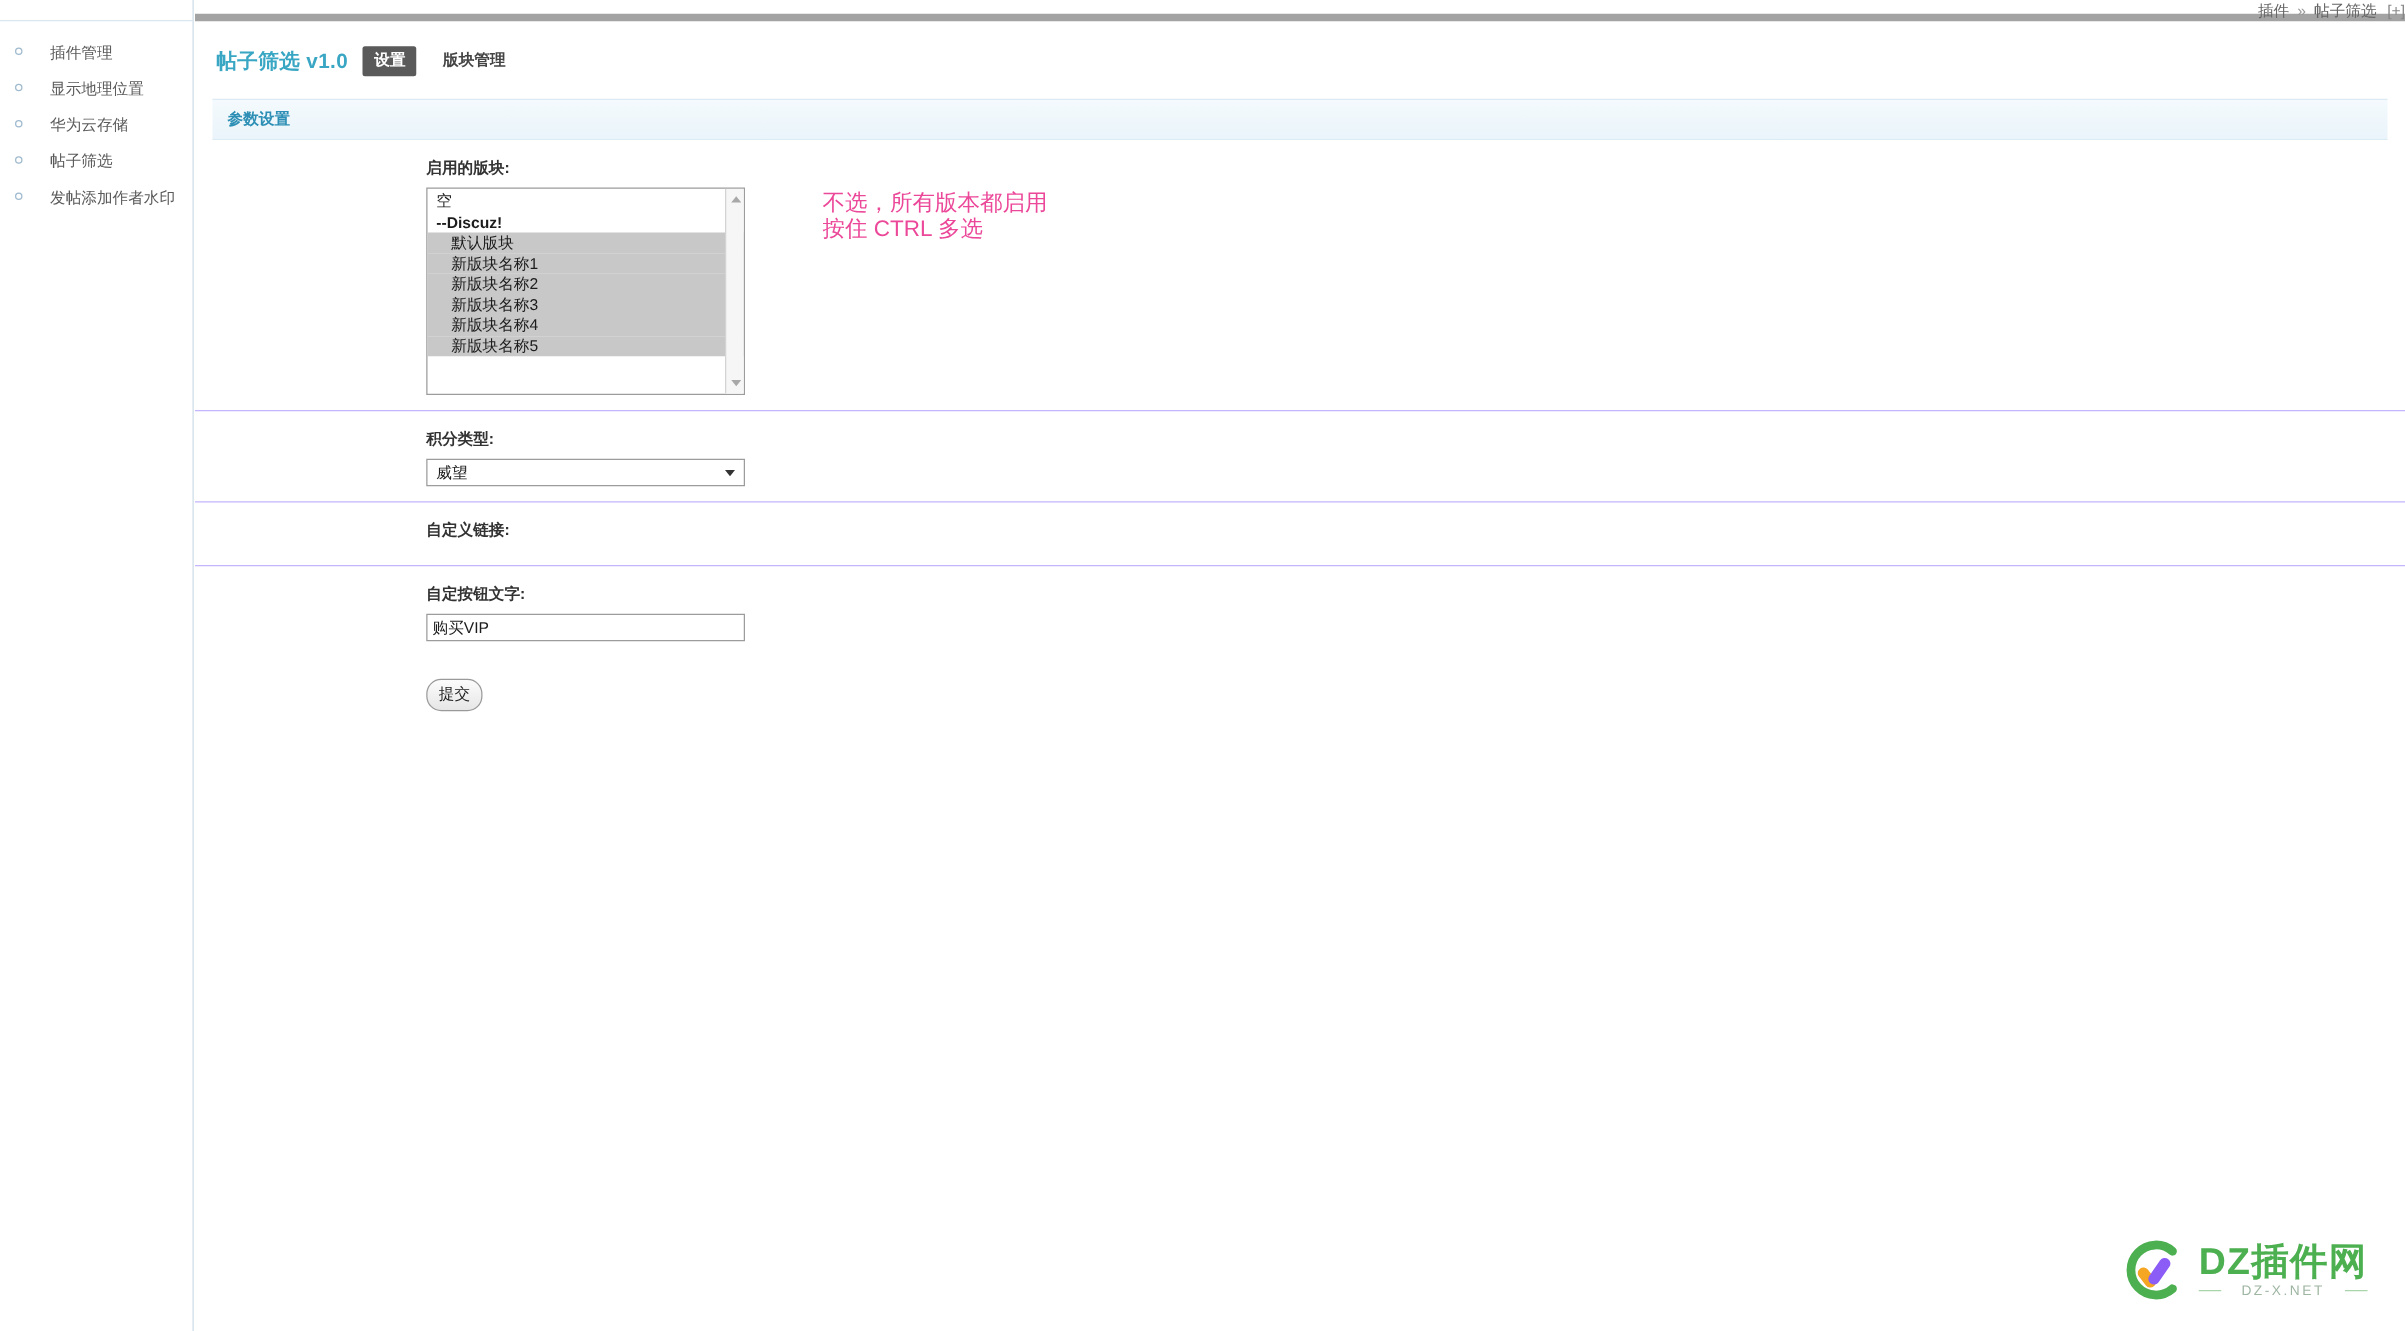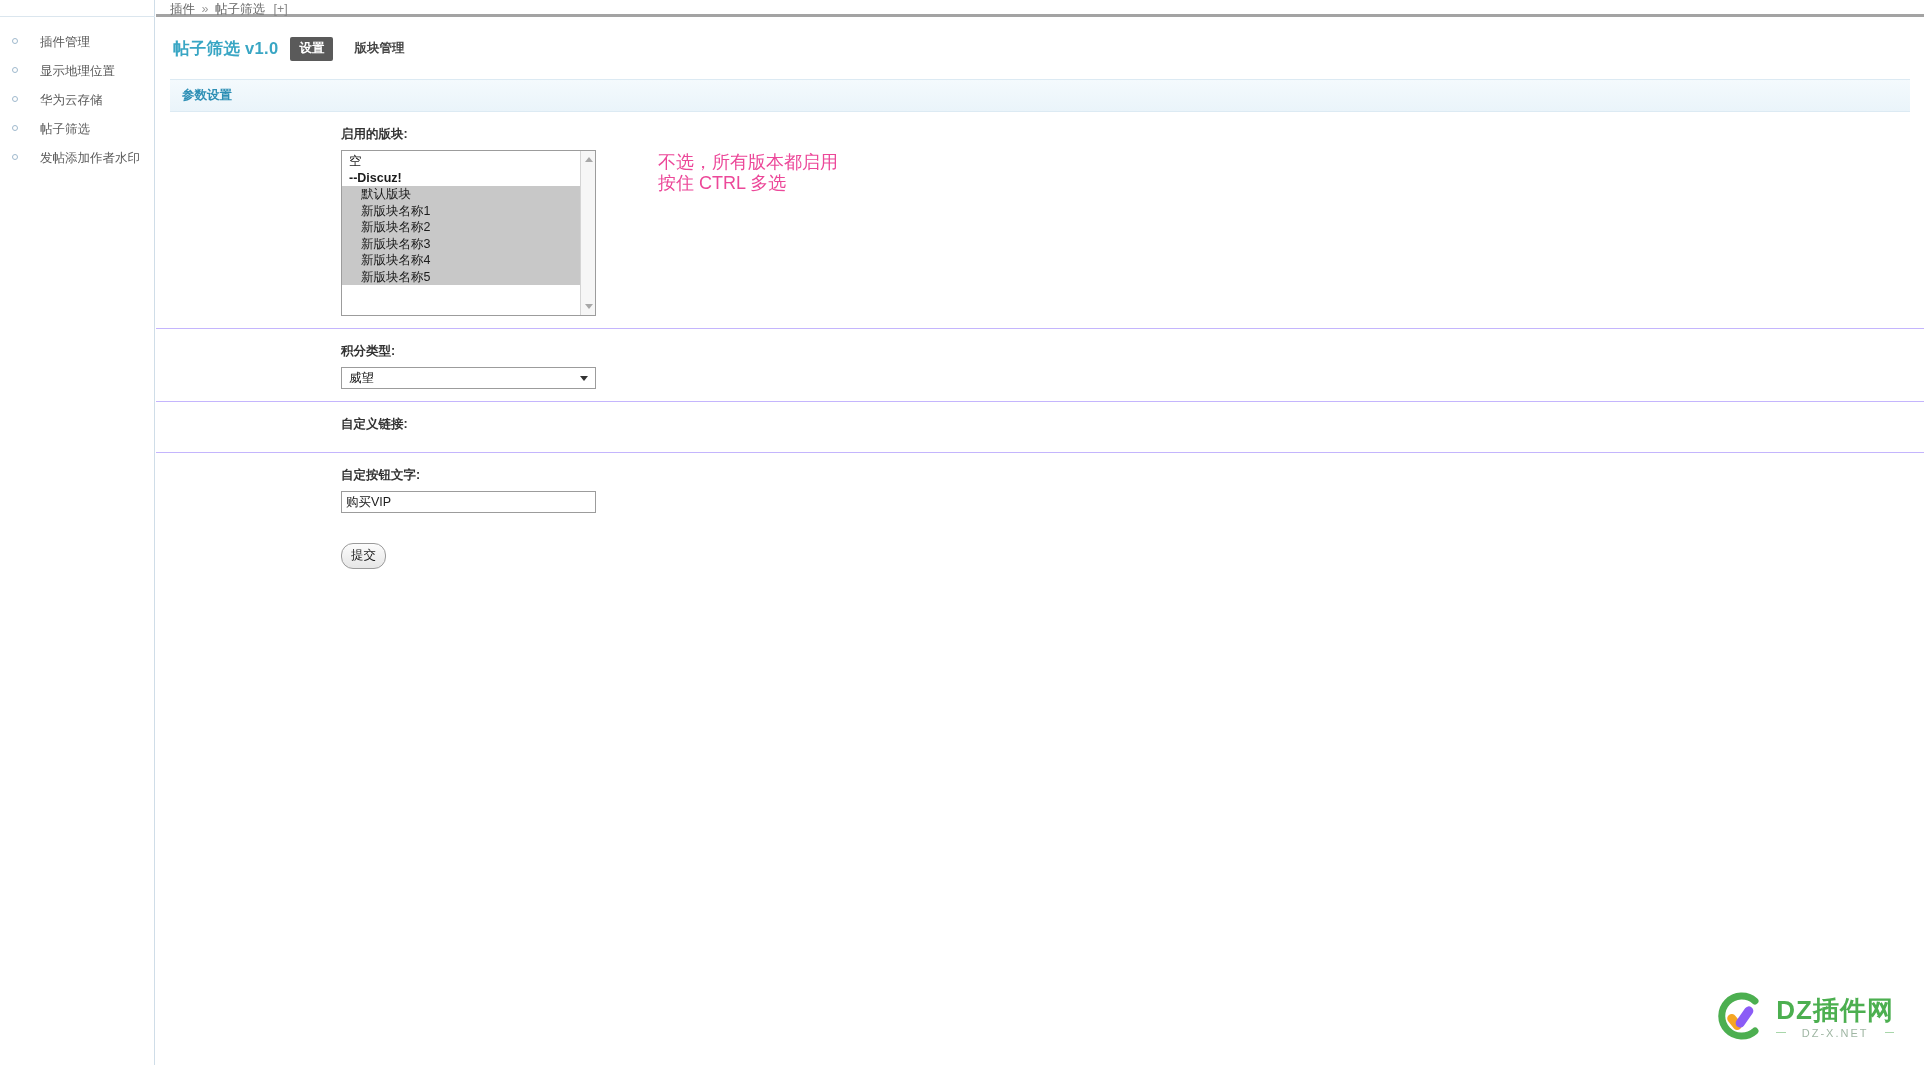--- a/index.html
+++ b/index.html
@@ -49,22 +49,23 @@
     position: absolute; left: 156px; top: 0;
     width: 1768px; height: 1065px;
     background: #fff;
   }
   .breadcrumb {
     height: 17px;
     padding: 1px 0 0 14px;
     font-size: 12.5px;
     color: #666;
     background: #fff;
-    border-bottom: 3px solid #a3a3a3;
-    white-space: nowrap;
+    border-bottom: 6px solid #a3a3a3;
+    white-space: nowrap;
+    text-align: right;
   }
   .breadcrumb .sep { color: #999; margin: 0 3px; }
   .breadcrumb .plus { color: #888; margin-left: 5px; }
   .breadcrumb a { color: #666; text-decoration: none; }
 
   
   .title-row {
     display: flex; align-items: center;
     padding: 20px 0 12px 17px;
     gap: 12px;
@@ -219,21 +220,21 @@
 
   
   .watermark {
     position: absolute;
     right: 30px; bottom: 22px;
     display: flex; align-items: center; gap: 10px;
     user-select: none;
   }
   .wm-text-wrap { display: flex; flex-direction: column; align-items: center; }
   .wm-main {
-    font-size: 26px;
+    font-size: 30px;
     font-weight: bold;
     color: #4caf50;
     letter-spacing: 1px;
     line-height: 32px;
   }
   .wm-sub {
     display: flex; align-items: center; gap: 16px;
     width: 100%;
     margin-top: 1px;
   }

